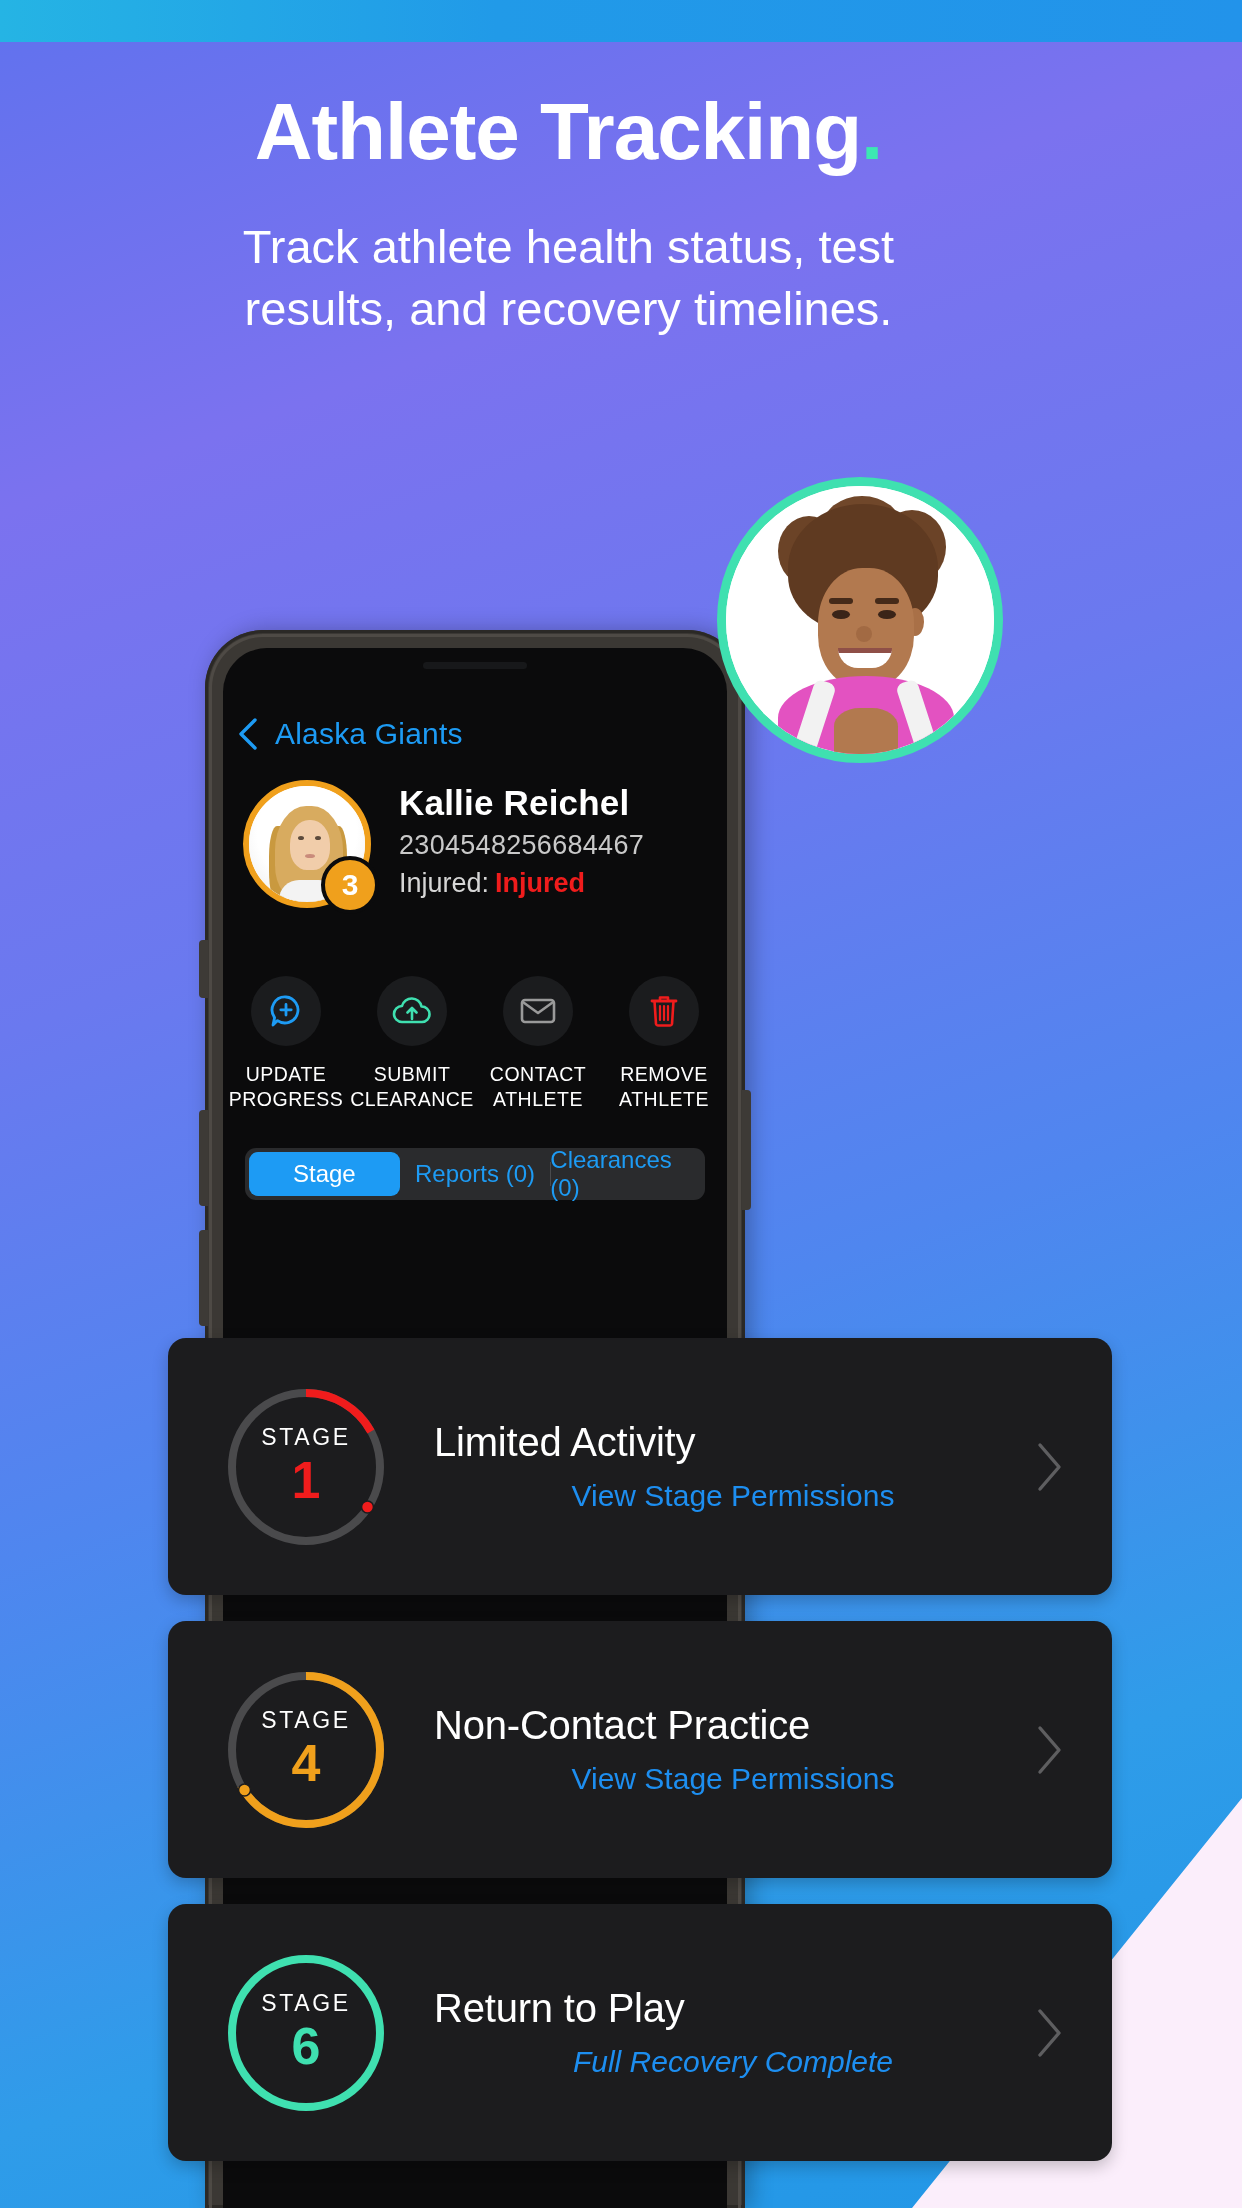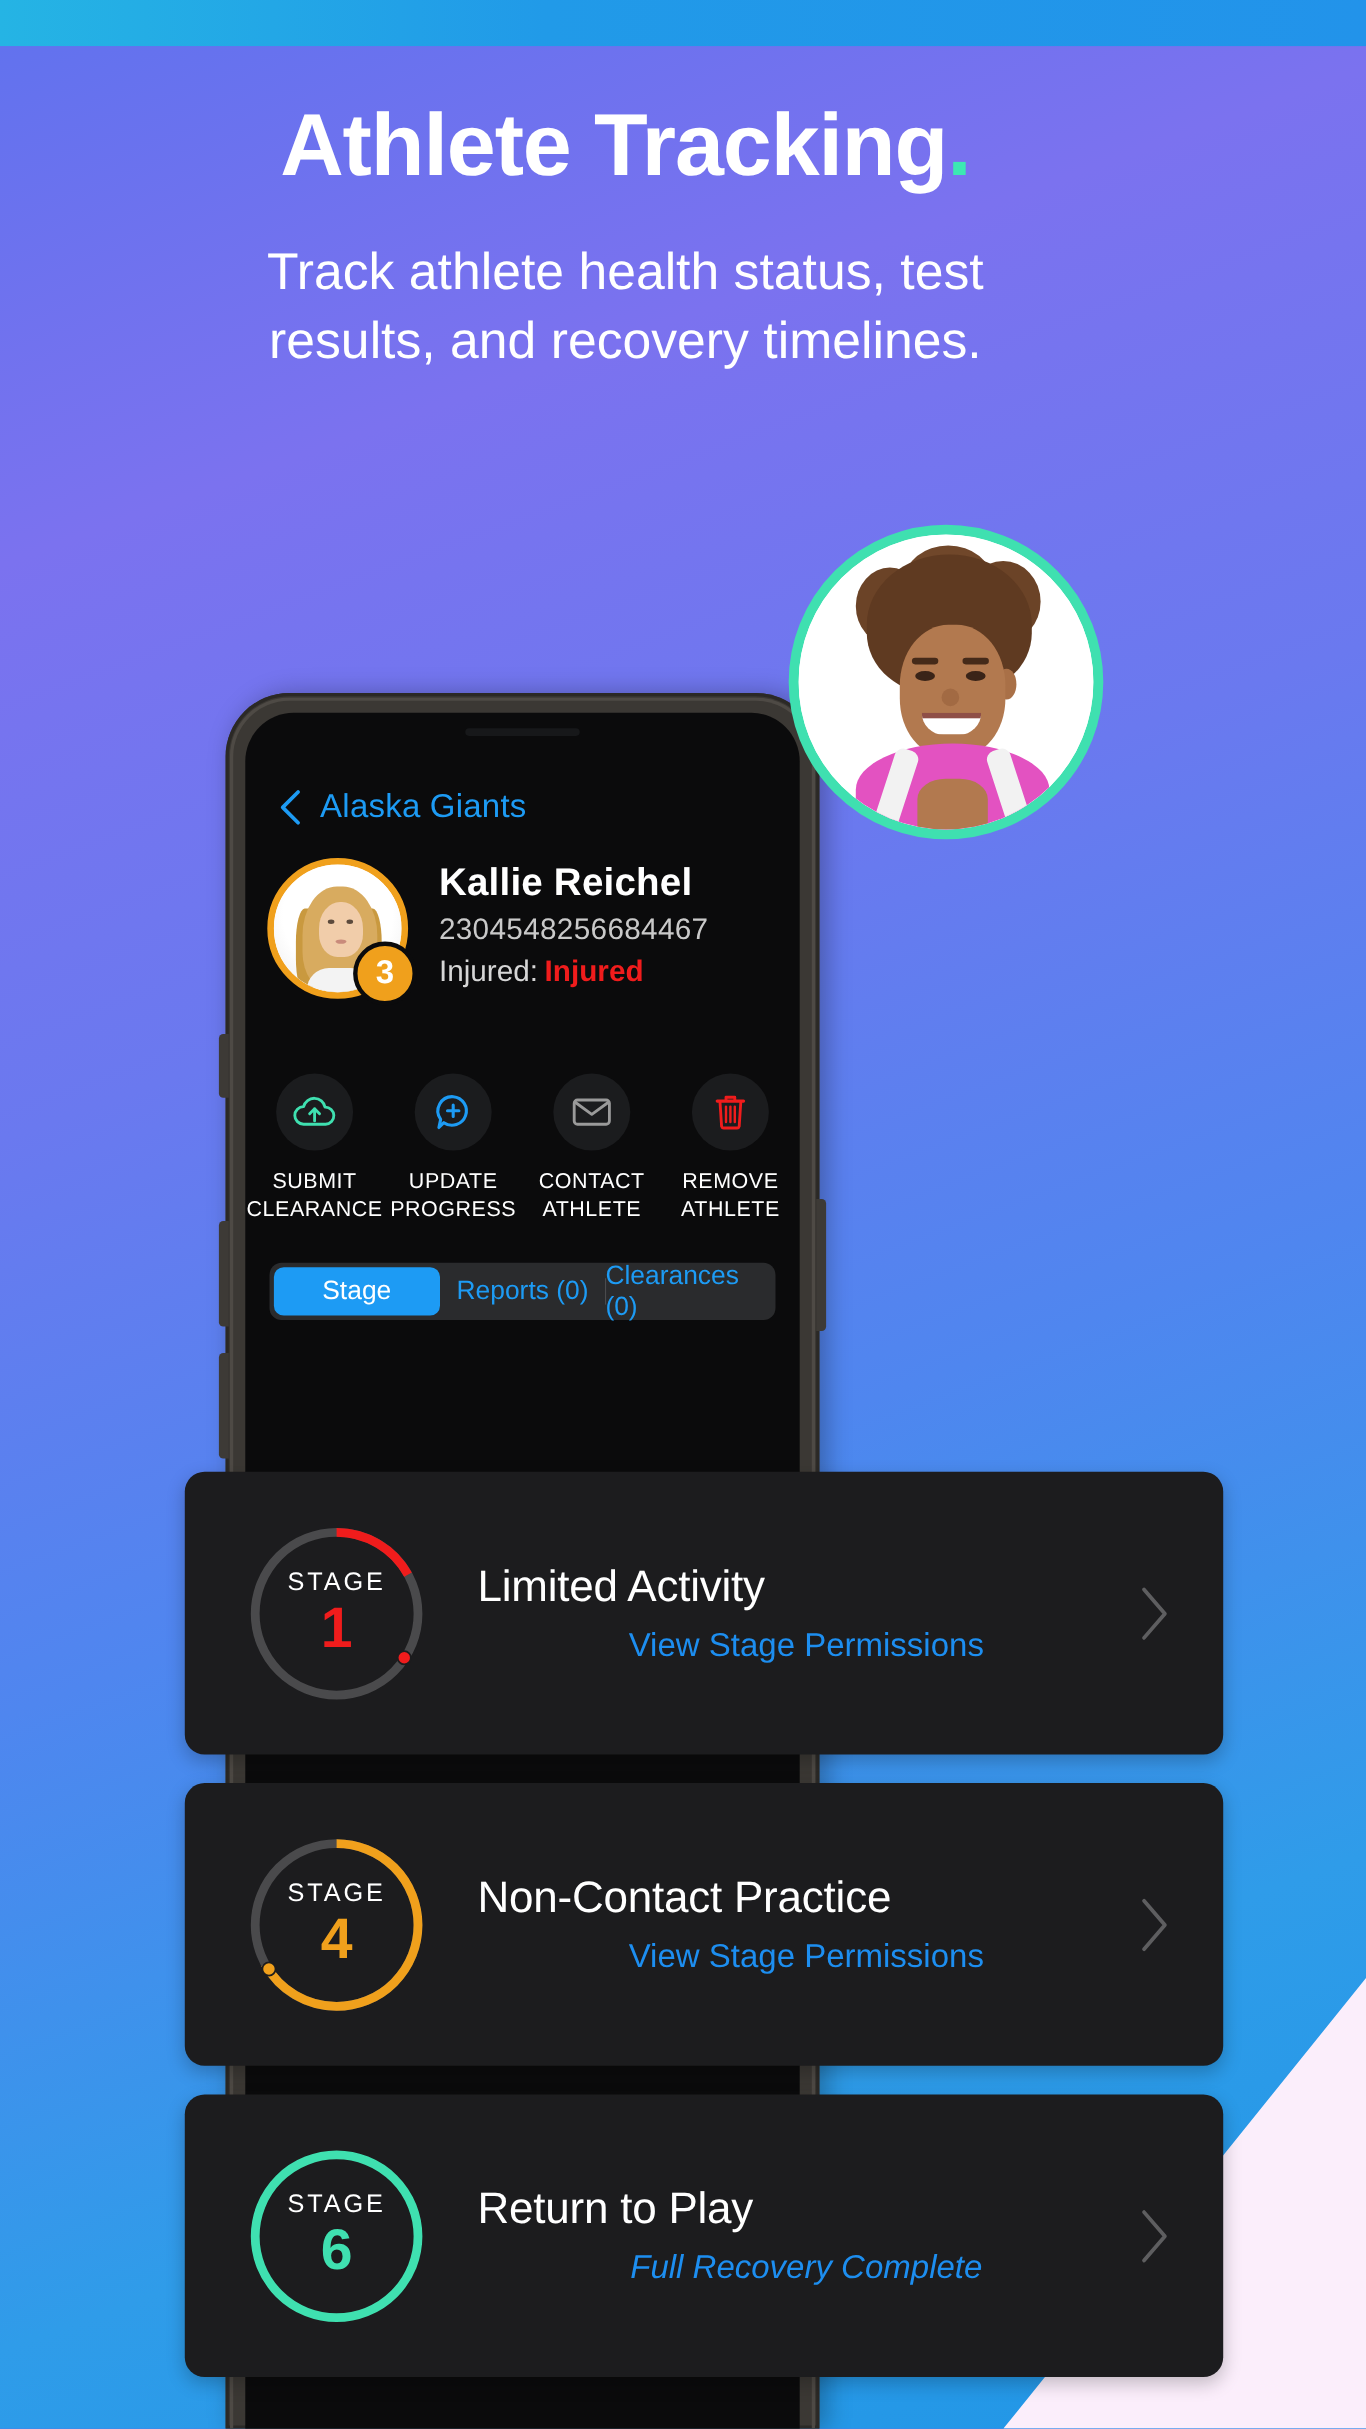--- a/index.html
+++ b/index.html
@@ -67,21 +67,21 @@
   #phone-btn-r { position:absolute; right:-6px; top:460px; width:9px; height:120px; background:#3d3a36; border-radius:0 4px 4px 0; }
   #phone-screen {
     position:absolute; left:18px; top:18px; width:504px; height:1560px;
     background:#0b0b0c; border-radius:44px 44px 0 0; overflow:hidden;
   }
   #phone-speaker {
     position:absolute; left:50%; transform:translateX(-50%); top:14px;
     width:104px; height:7px; border-radius:4px; background:#17181a;
   }
   
-  #app-nav { position:absolute; left:0; top:50px; width:504px; height:72px; display:flex; align-items:center; padding-left:28px; }
+  #app-nav { position:absolute; left:0; top:50px; width:504px; height:72px; display:flex; align-items:center; padding-left:12px; }
   #back-chevron-icon { width:24px; height:34px; flex:none; }
   #nav-title { color:#1d9bf4; font-size:30px; margin-left:16px; letter-spacing:.2px; }
   
   #athlete-block { position:absolute; left:0; top:132px; width:504px; display:flex; padding-left:20px; }
   #avatar-wrap { position:relative; width:128px; height:128px; flex:none; }
   #avatar {
     width:128px; height:128px; border-radius:50%;
     border:6px solid #f0a01c; background:#ffffff; overflow:hidden; position:relative;
   }
   #avatar-photo { position:absolute; inset:0; }
@@ -225,41 +225,41 @@
         <div id="athlete-id">2304548256684467</div>
         <div id="athlete-status-row">
           <span>Injured:</span><span id="athlete-status-value">Injured</span>
         </div>
       </div>
     </div>
 
     <div id="actions">
       <div class="action">
         <div class="action-circle">
+          <svg width="36" height="36" viewBox="0 0 36 36">
+            <path d="M18 4 A13 13 0 1 1 9.5 27.6 L5 32 L6.6 24.6 A13 13 0 0 1 18 4 Z" fill="none" stroke="#1d9bf4" stroke-width="2.8" stroke-linejoin="round"></path>
+            <path d="M18 11.5 L18 22 M12.8 16.8 L23.2 16.8" stroke="#1d9bf4" stroke-width="2.8" stroke-linecap="round"></path>
+          </svg>
+        </div>
+        <div class="action-label">
+          <span>UPDATE</span><br>
+          <span>PROGRESS</span>
+        </div>
+      </div>
+
+      <div class="action">
+        <div class="action-circle">
           <svg width="40" height="32" viewBox="0 0 40 32">
             <path d="M10 27 A8 8 0 0 1 10 11 A10 10 0 0 1 29.5 11.5 A7.5 7.5 0 0 1 30 27 Z" fill="none" stroke="#3fe0b0" stroke-width="2.6" stroke-linejoin="round"></path>
             <path d="M20 24 L20 13 M20 13 L15.5 17.5 M20 13 L24.5 17.5" fill="none" stroke="#3fe0b0" stroke-width="2.6" stroke-linecap="round" stroke-linejoin="round"></path>
           </svg>
         </div>
         <div class="action-label">
           <span>SUBMIT</span><br>
           <span>CLEARANCE</span>
-        </div>
-      </div>
-
-      <div class="action">
-        <div class="action-circle">
-          <svg width="36" height="36" viewBox="0 0 36 36">
-            <path d="M18 4 A13 13 0 1 1 9.5 27.6 L5 32 L6.6 24.6 A13 13 0 0 1 18 4 Z" fill="none" stroke="#1d9bf4" stroke-width="2.8" stroke-linejoin="round"></path>
-            <path d="M18 11.5 L18 22 M12.8 16.8 L23.2 16.8" stroke="#1d9bf4" stroke-width="2.8" stroke-linecap="round"></path>
-          </svg>
-        </div>
-        <div class="action-label">
-          <span>UPDATE</span><br>
-          <span>PROGRESS</span>
         </div>
       </div>
 
       <div class="action">
         <div class="action-circle">
           <svg width="38" height="30" viewBox="0 0 38 30">
             <rect x="3" y="4" width="32" height="22" rx="3" fill="none" stroke="#9a9a9a" stroke-width="2.6"></rect>
             <path d="M4.5 6.5 L19 17 L33.5 6.5" fill="none" stroke="#9a9a9a" stroke-width="2.6" stroke-linecap="round" stroke-linejoin="round"></path>
           </svg>
         </div>

